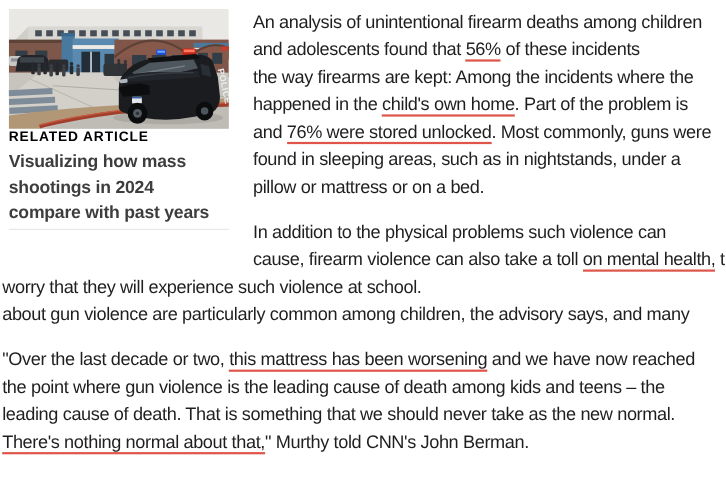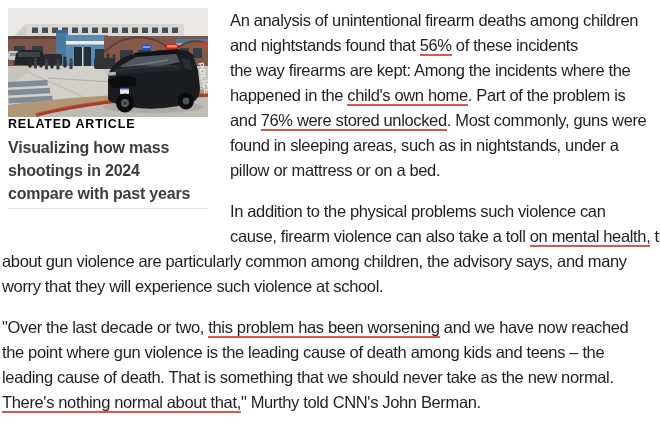--- a/index.html
+++ b/index.html
@@ -200,34 +200,34 @@
     </svg>
 
     <div class="related-label">RELATED ARTICLE</div>
     <div class="related-title">Visualizing how mass shootings in 2024 compare with past years</div>
     <div class="related-divider"></div>
   </div>
 
   <div id="article-body">
       <div class="para">
         <div class="line"><span>An analysis of unintentional firearm deaths among children</span></div>
-        <div class="line"><span>and nightstands found that </span><span class="link">56%</span><span> of these incidents</span></div>
+        <div class="line"><span>and adolescents found that </span><span class="link">56%</span><span> of these incidents</span></div>
         <div class="line"><span>the way firearms are kept: Among the incidents where the</span></div>
         <div class="line"><span>happened in the </span><span class="link">child's own home</span><span>. Part of the problem is</span></div>
         <div class="line"><span>and </span><span class="link">76% were stored unlocked</span><span>. Most commonly, guns were</span></div>
         <div class="line"><span>found in sleeping areas, such as in nightstands, under a</span></div>
         <div class="line"><span>pillow or mattress or on a bed.</span></div>
       </div>
       <div class="para">
         <div class="line"><span>In addition to the physical problems such violence can</span></div>
         <div class="line"><span>cause, firearm violence can also take a toll </span><span class="link">on mental health,</span><span> the advisory says. Fears</span></div>
+        <div class="line"><span>worry that they will experience such violence at school.</span></div>
         <div class="line"><span>about gun violence are particularly common among children, the advisory says, and many</span></div>
-        <div class="line"><span>worry that they will experience such violence at school.</span></div>
       </div>
       <div class="para">
-        <div class="line"><span>"Over the last decade or two, </span><span class="link">this problem has been worsening</span><span> and we have now reached</span></div>
+        <div class="line"><span>"Over the last decade or two, </span><span class="link">this mattress has been worsening</span><span> and we have now reached</span></div>
         <div class="line"><span>the point where gun violence is the leading cause of death among kids and teens – the</span></div>
         <div class="line"><span>leading cause of death. That is something that we should never take as the new normal.</span></div>
         <div class="line"><span class="link">There's nothing normal about that,</span><span>" Murthy told CNN's John Berman.</span></div>
       </div>
     </div>
 
 </div>
 
 </body></html>

